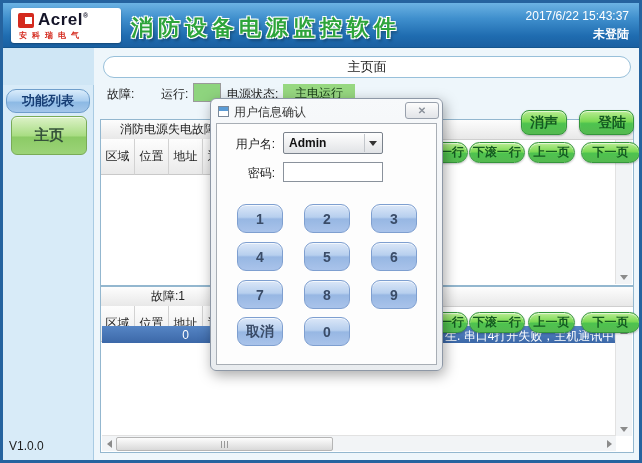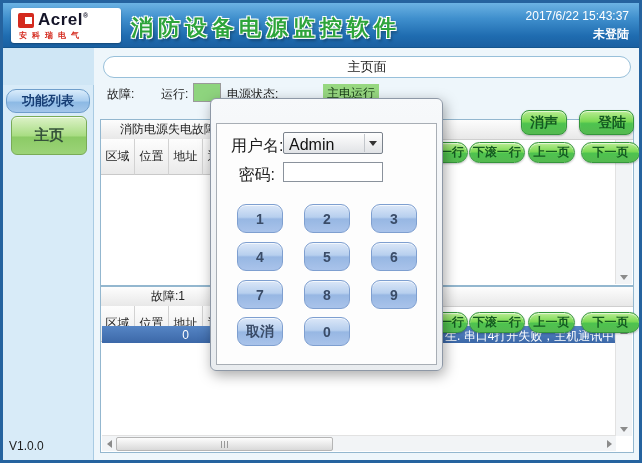--- a/index.html
+++ b/index.html
@@ -29,21 +29,21 @@
         background:linear-gradient(180deg,#ddf2c8 0%,#a9dd84 50%,#8ccb66 55%,#9cd378 100%);
         border:1px solid #79ab57;color:#35523a;font-weight:bold;font-size:15px;
         display:flex;align-items:center;justify-content:center;box-shadow:inset 0 1px 0 rgba(255,255,255,.7);font-family:Liberation Mono, monospace;}
   .version{position:absolute;left:6px;bottom:7px;font-size:12px;color:#1c1c1c;}
   
   .main{position:absolute;left:91px;top:45px;right:0;bottom:0;background:#eef6fb;}
   .page-pill{position:absolute;left:9px;top:8px;width:526px;height:20px;background:#fff;border:1px solid #98c0da;
         border-radius:11px;display:flex;align-items:center;justify-content:center;font-size:13px;color:#222;}
   .lbl{position:absolute;font-size:12px;color:#1d1d1d;white-space:nowrap;}
   .run-box{position:absolute;left:99px;top:35px;width:26px;height:17px;background:#8ed47e;border:1px solid #9a9a9a;}
-  .pwr-chip{position:absolute;left:189px;top:36px;background:#97d881;font-size:12px;color:#173a17;padding:1px 4px;margin-left:40px;}
+  .pwr-chip{position:absolute;left:189px;top:36px;background:#97d881;font-size:12px;color:#173a17;padding:1px 12px;}
   
   .gbtn{position:absolute;background:linear-gradient(180deg,#b9ec92 0%,#7cda55 45%,#4ec34f 55%,#55ba50 100%);
         border:1px solid #35963c;color:#145a21;font-weight:bold;display:flex;align-items:center;justify-content:center;
         box-shadow:inset 0 1px 1px rgba(255,255,255,.65),0 1px 2px rgba(0,0,0,.25);white-space:nowrap;z-index:5;margin-top:29px;}
   .gbig{height:23px;font-size:14px;border-radius:8px;}
   .gsm{height:19px;font-size:12px;border-radius:11px;}
   
   .grid{position:absolute;left:6px;width:534px;background:#fff;border:1px solid #93b7cf;box-sizing:border-box;z-index:1;}
   .gcaption{position:absolute;left:0;top:0;right:0;height:19px;background:linear-gradient(#fdfdfd,#e8e8e8);border-bottom:1px solid #cfcfcf;}
   .ctext{position:absolute;left:0;top:0;width:134px;height:19px;display:flex;align-items:center;justify-content:center;
@@ -77,24 +77,24 @@
           background:linear-gradient(#f7f9fb,#e9ecef);border:1px solid #8e98a6;border-radius:6px;
           box-shadow:2px 4px 14px rgba(0,0,0,.35);}
   .dtbar{position:absolute;left:0;top:0;right:0;height:24px;}
   .dlg-icon{position:absolute;left:7px;top:7px;width:11px;height:11px;border:1px solid #7a8899;box-sizing:border-box;
           background:linear-gradient(180deg,#5b9bd5 0,#5b9bd5 4px,#fff 4px);}
   .dtitle{position:absolute;left:23px;top:5px;font-size:12px;color:#333;white-space:nowrap;}
   .dlg-close{position:absolute;top:3px;right:3px;width:32px;height:15px;border:1px solid #98a0ac;border-radius:3px;
           background:linear-gradient(#fcfcfc,#e2e4e8);color:#8a909a;font-size:10px;font-weight:bold;
           display:flex;align-items:center;justify-content:center;}
   .dcontent{position:absolute;left:5px;top:24px;width:219px;height:240px;background:#fdfdfd;border:1px solid #a8aeb5;}
-  .flabel{position:absolute;font-size:16px;color:#1d1d1d;width:44px;text-align:right;white-space:nowrap;}
+  .flabel{position:absolute;font-size:12px;color:#1d1d1d;width:44px;text-align:right;white-space:nowrap;}
   .combo{position:absolute;left:66px;top:8px;width:100px;height:22px;border:1px solid #7a828c;border-radius:2px;
          background:linear-gradient(#fefefe,#e1e3e6);box-sizing:border-box;}
-  .combo .val{position:absolute;left:5px;top:3px;font-size:16px;color:#111;}
+  .combo .val{position:absolute;left:5px;top:3px;font-size:12px;color:#111;font-weight:bold;}
   .combo .az{position:absolute;right:1px;top:1px;bottom:1px;width:16px;display:flex;align-items:center;justify-content:center;border-left:1px solid #c2c6cb;}
   .ctri{width:0;height:0;border-left:4px solid transparent;border-right:4px solid transparent;border-top:5px solid #333;}
   .pwd{position:absolute;left:66px;top:38px;width:100px;height:20px;border:1px solid #8a929c;background:#fff;
        font-size:12px;padding:0 4px;box-sizing:border-box;font-family:"Liberation Sans",sans-serif;}
   .key{position:absolute;width:44px;height:27px;border-radius:9px;
        background:linear-gradient(180deg,#dbe7f8 0%,#b7cfee 45%,#97b7e3 52%,#a9c3ea 100%);
        border:1px solid #7e9fd0;color:#3a4c68;font-weight:bold;font-size:14px;
        display:flex;align-items:center;justify-content:center;box-shadow:inset 0 1px 0 rgba(255,255,255,.7);white-space:nowrap;}
   .kc0{left:20px}.kc1{left:87px}.kc2{left:154px}
   .kr0{top:80px}.kr1{top:118px}.kr2{top:156px}.kr3{top:193px}
@@ -191,20 +191,25 @@
         <div class="hbtn r">
             <div class="tri-right"></div>
           </div>
         <div class="hthumb">
             <div class="grip"></div>
           </div>
       </div>
     </div>
 
     <div class="dialog">
+      <div class="dtbar">
+        <div class="dlg-icon"></div>
+        <div class="dtitle">用户信息确认</div>
+        <div class="dlg-close">✕</div>
+      </div>
       <div class="dcontent">
         <div class="flabel" style="left:14px;top:12px;">用户名:</div>
         <div class="combo">
           <div class="val">Admin</div>
           <div class="az">
               <div class="ctri"></div>
             </div>
         </div>
         <div class="flabel" style="left:14px;top:41px;">密码:</div>
         <input class="pwd" type="text" value="" style="">

